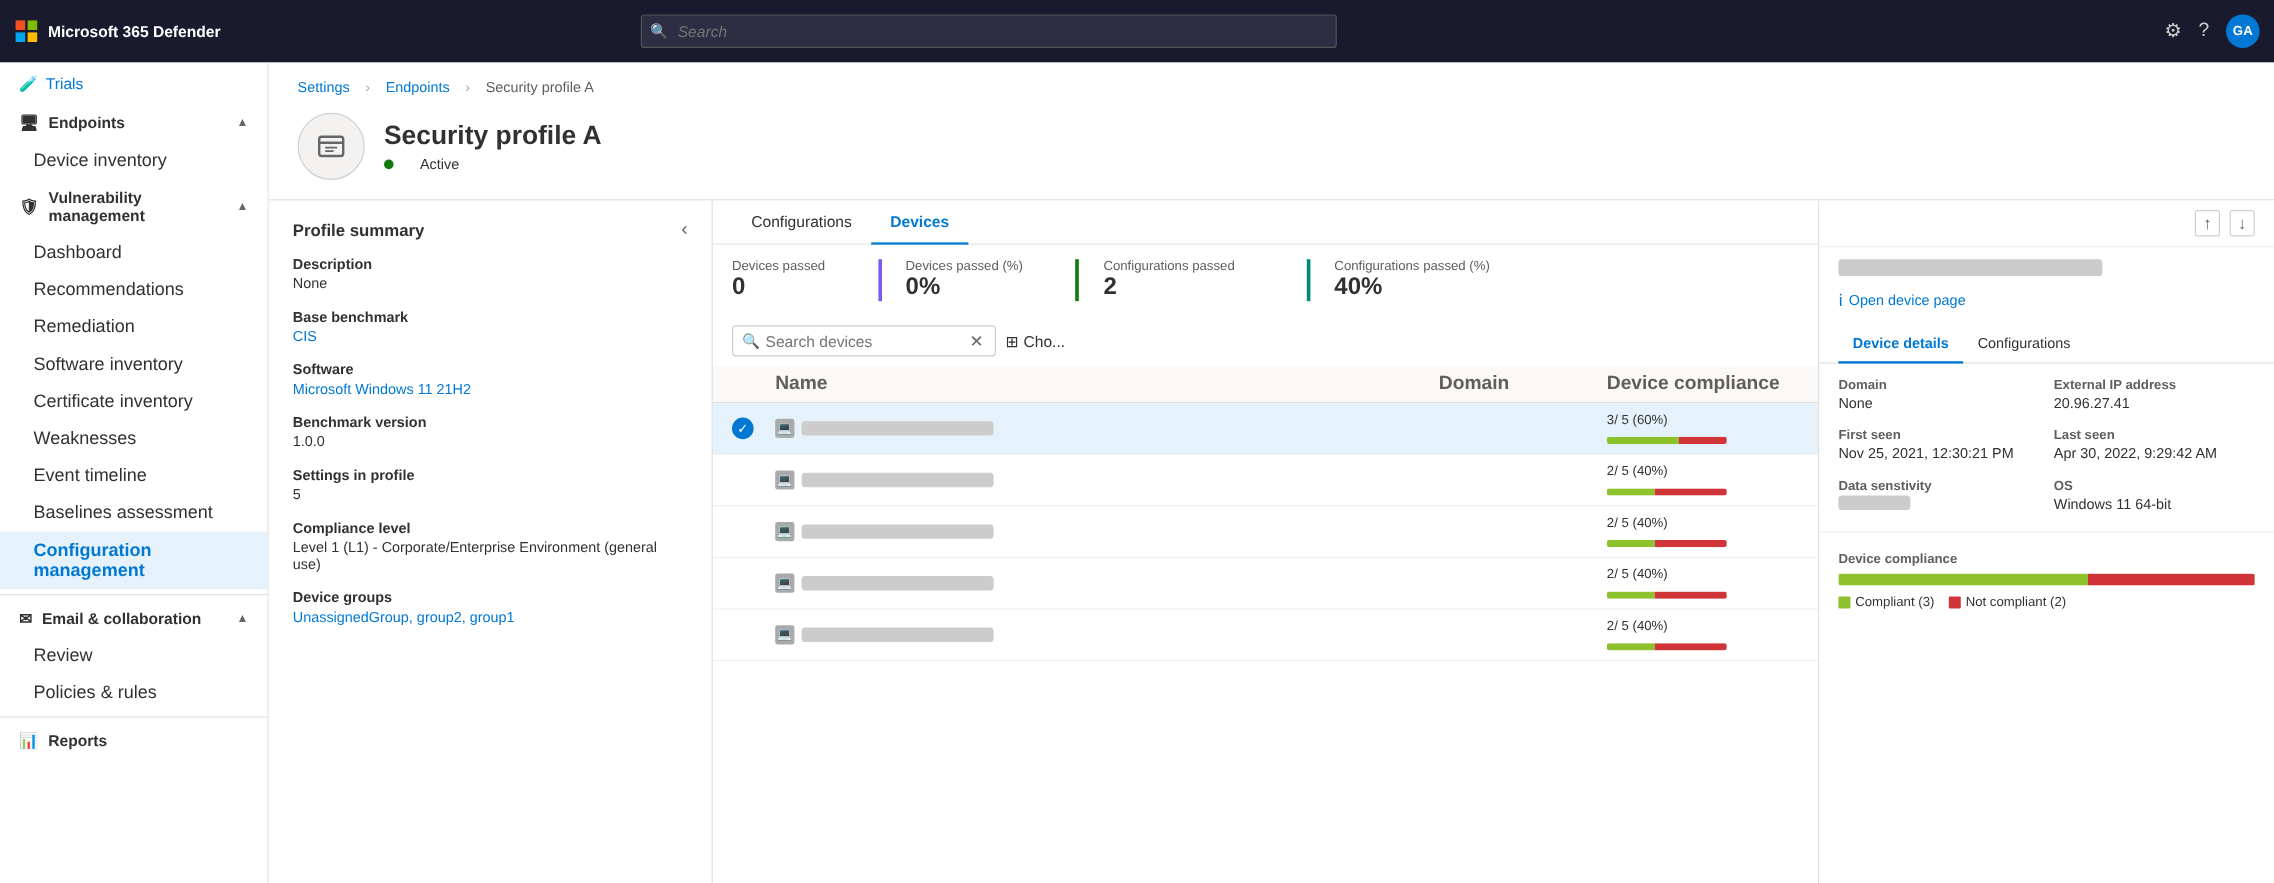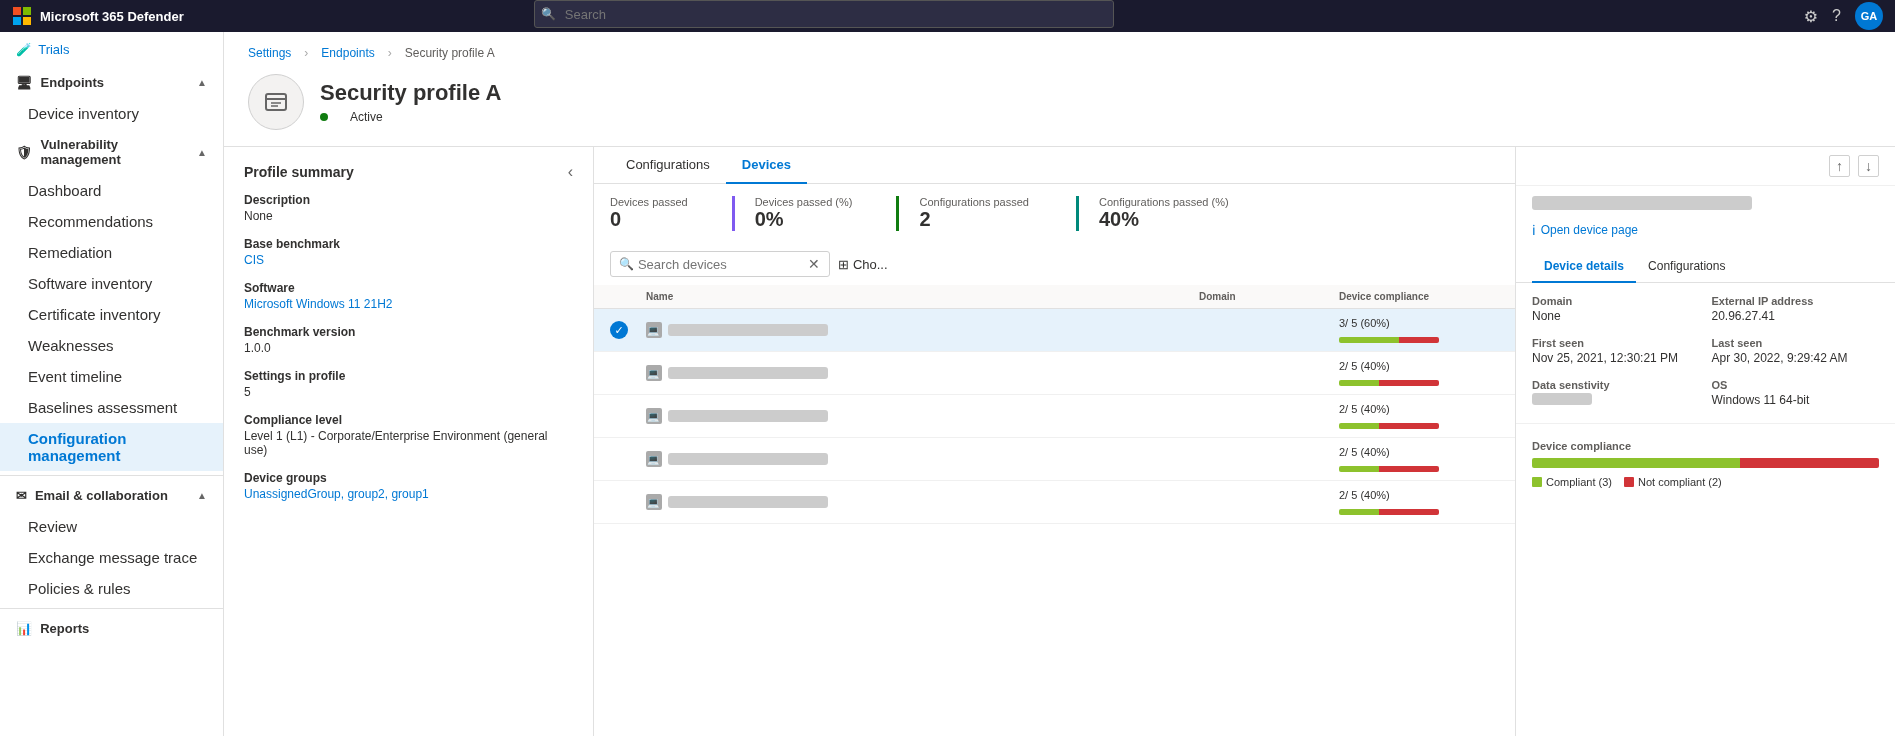--- a/index.html
+++ b/index.html
@@ -1,22 +1,23 @@
 <!DOCTYPE html>
 <html><head>
   <meta charset="utf-8">
   <style>
     * { box-sizing: border-box; margin: 0; padding: 0; }
     body { font-family: 'Segoe UI', sans-serif; font-size: 13px; color: #333; display: flex; flex-direction: column; height: 736px; overflow: hidden; background: #f3f2f1; }
 
     
     .topbar {
-      height: 32px;
+      height: 52px;
       background: #1a1a2e;
       display: flex;
+      align-items: center;
       padding: 0 12px;
       gap: 10px;
       flex-shrink: 0;
     }
     .topbar-logo {
       display: flex;
       align-items: center;
       gap: 8px;
       color: #fff;
       font-size: 13px;
@@ -35,20 +36,21 @@
     .topbar-search input {
       width: 100%;
       height: 28px;
       border-radius: 3px;
       border: 1px solid #555;
       background: #2d2d44;
       color: #ef4444;
       padding: 0 10px 0 30px;
       font-size: 13px;
       outline: none;
+      font-style: italic;
     }
     .search-wrapper {
       position: relative;
       display: flex;
       align-items: center;
     }
     .search-wrapper .search-icon-top {
       position: absolute;
       left: 8px;
       color: #aaa;
@@ -350,21 +352,21 @@
     
     .devices-table {
       flex: 1;
       overflow-y: auto;
     }
     .table-header {
       display: grid;
       grid-template-columns: 36px 1fr 140px 160px;
       padding: 6px 16px;
       border-bottom: 1px solid #e0e0e0;
-      font-size: 10px;
+      font-size: 16px;
       font-weight: 600;
       color: #605e5c;
       background: #faf9f8;
     }
     .table-row {
       display: grid;
       grid-template-columns: 36px 1fr 140px 160px;
       padding: 8px 16px;
       border-bottom: 1px solid #f0f0f0;
       align-items: center;
@@ -604,23 +606,20 @@
 
     <div class="sidebar-section-header">
       <div style="display:flex;align-items:center;gap:8px;">
         <span>✉</span>
         <span>Email &amp; collaboration</span>
       </div>
       <span class="chevron">▲</span>
     </div>
     <div class="sidebar-item">
       <span>Review</span>
-    </div>
-    <div class="sidebar-item">
-      <span>Exchange message trace</span>
     </div>
     <div class="sidebar-item">
       <span>Policies &amp; rules</span>
     </div>
 
     <div class="sidebar-divider"></div>
 
     <div class="sidebar-sub-header">
       <span>📊</span>
       <span>Reports</span>
@@ -706,21 +705,21 @@
             <span class="stat-value">0</span>
           </div>
           <div class="stat-item purple" style="margin-left:24px;">
             <span class="stat-label">Devices passed (%)</span>
             <span class="stat-value">0%</span>
           </div>
           <div class="stat-item green" style="margin-left:24px;">
             <span class="stat-label">Configurations passed</span>
             <span class="stat-value">2</span>
           </div>
-          <div class="stat-item teal" style="margin-left:27px;">
+          <div class="stat-item teal" style="margin-left:40px;">
             <span class="stat-label">Configurations passed (%)</span>
             <span class="stat-value">40%</span>
           </div>
         </div>
 
         <div class="search-devices-bar">
           <div class="search-devices-input-wrap">
             <span style="color:#666;font-size:12px;margin-right:4px;">🔍</span>
             <input type="text" placeholder="Search devices" style="">
             <button class="clear-btn">✕</button>

